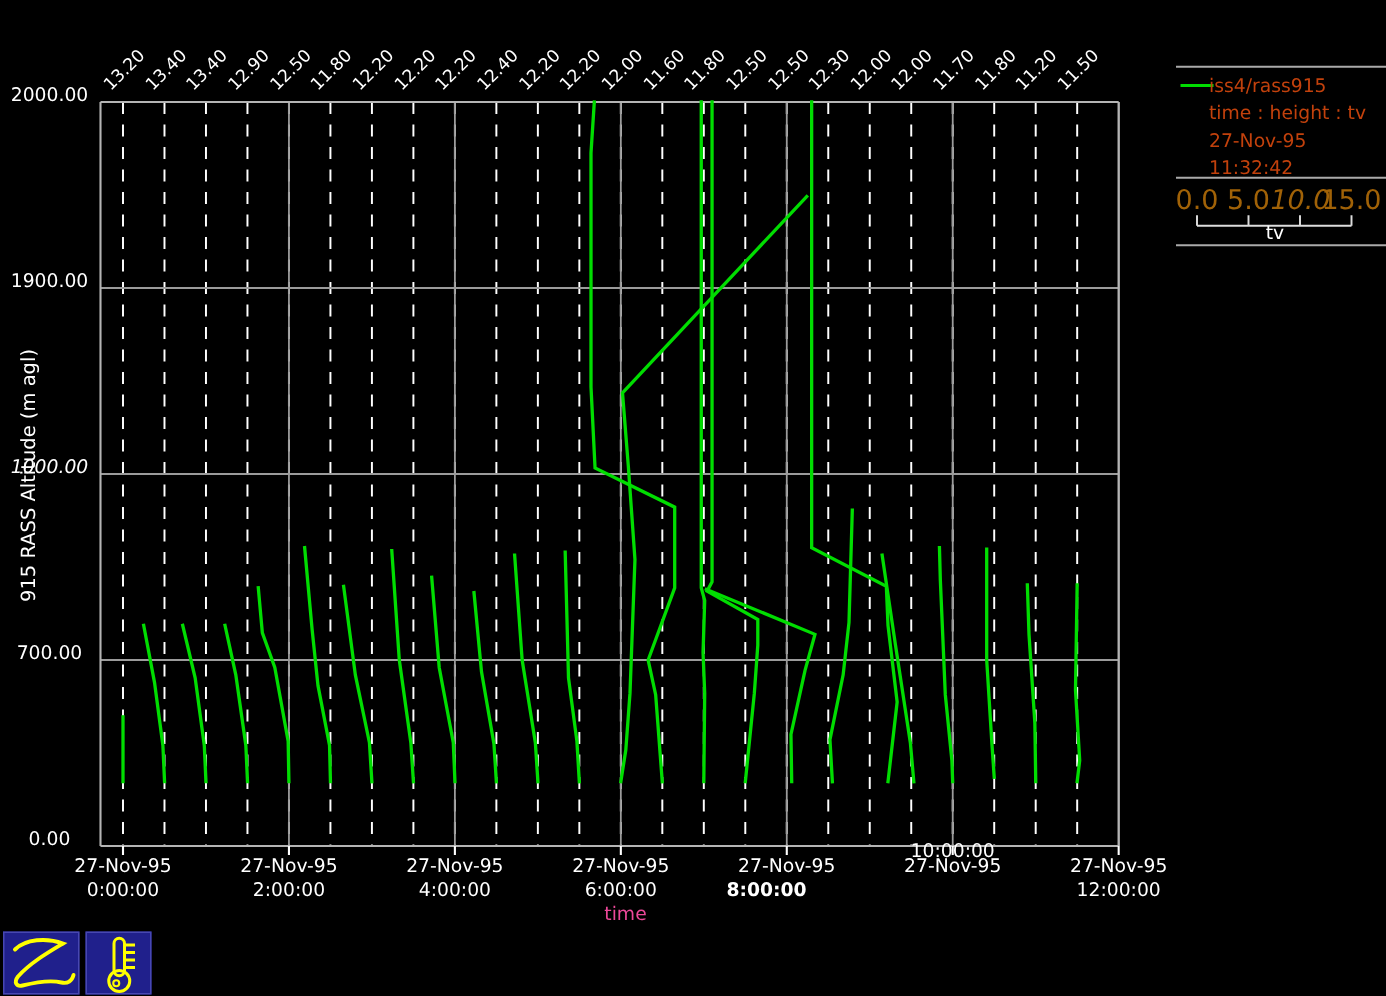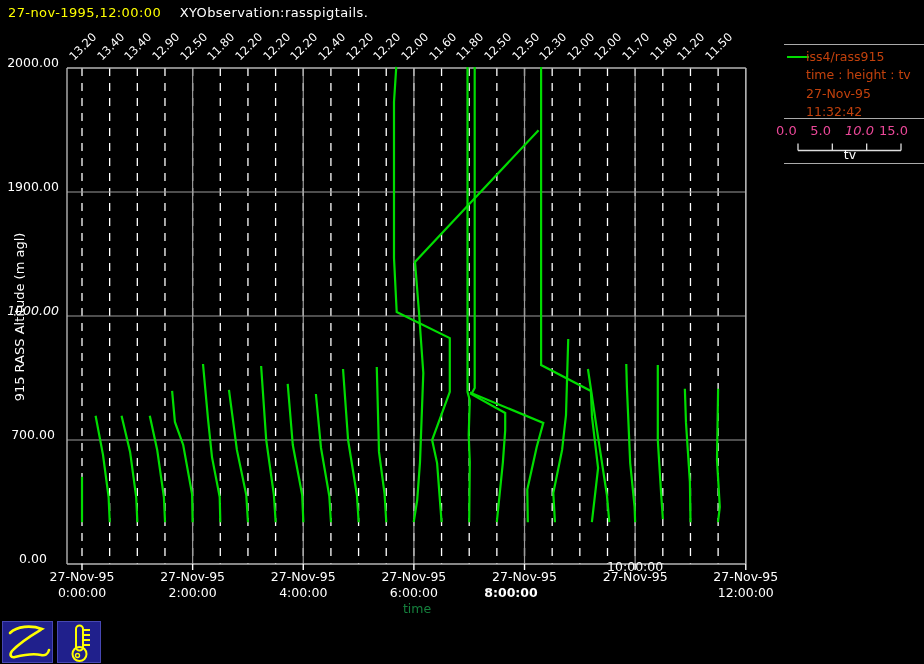--- a/index.html
+++ b/index.html
@@ -8,27 +8,27 @@
   #titlebar{position:absolute;left:8px;top:5px;font-size:13px;letter-spacing:.4px;white-space:nowrap;}
   .title-yellow{color:#ffff00;}
   .title-white{color:#ffffff;margin-left:14px;}
   #plot-svg{position:absolute;left:0;top:0;}
   .lbl{position:absolute;color:#fff;font-size:12.5px;white-space:nowrap;}
   .ylab{width:62px;text-align:center;}
   .tvlab{font-size:11.5px;transform-origin:0 100%;transform:rotate(-45deg);height:14px;line-height:14px;}
   .xdate,.xtime{width:110px;text-align:center;font-size:12.5px;}
   #yaxis-title{position:absolute;width:260px;height:16px;left:-110px;top:309px;text-align:center;
                color:#fff;font-size:13px;transform:rotate(-90deg);}
-  #xaxis-title{position:absolute;left:372px;top:601px;width:90px;text-align:center;color:#15803d;font-size:12.5px;}
+  #xaxis-title{position:absolute;left:372px;top:601px;width:90px;text-align:center;color:#ec4899;font-size:12.5px;}
   .legend-line{position:absolute;left:806px;color:#c2410c;font-size:12.5px;white-space:nowrap;}
   #legend-series{top:49px;}
   #legend-fields{top:67px;}
   #legend-date{top:86px;}
   #legend-time{top:104px;}
-  .scale-num{position:absolute;top:123px;width:44px;color:#ec4899;font-size:13px;}
+  .scale-num{position:absolute;top:123px;width:44px;text-align:center;color:#a16207;font-size:18px;}
   #tv-label{position:absolute;left:828px;top:147px;width:44px;text-align:center;color:#ffffff;font-size:12.5px;}
   .tool-tile{position:absolute;top:621px;height:42px;background:#20208c;border:1px solid #4747b2;
              box-sizing:border-box;cursor:pointer;}
   #zeb-tile{left:2px;width:51px;}
   #thermo-tile{left:57px;width:44px;}
 </style>
 </head>
 <body>
 
 <div id="screen">
@@ -114,24 +114,20 @@
         <line x1="784" y1="163.5" x2="924" y2="163.5" stroke="#aaaaaa" stroke-width="1.2"></line>
         <line x1="787" y1="57" x2="809" y2="57" stroke="#00dd00" stroke-width="2"></line>
         <path d="M798 150.5 H901" stroke="#dddddd" stroke-width="1.3" fill="none"></path>
         <line x1="798" y1="143.5" x2="798" y2="150.5" stroke="#dddddd" stroke-width="1.3"></line>
         <line x1="832.3333333333334" y1="143.5" x2="832.3333333333334" y2="150.5" stroke="#dddddd" stroke-width="1.3"></line>
         <line x1="866.6666666666666" y1="143.5" x2="866.6666666666666" y2="150.5" stroke="#dddddd" stroke-width="1.3"></line>
         <line x1="901" y1="143.5" x2="901" y2="150.5" stroke="#dddddd" stroke-width="1.3"></line>
       </g>
     </svg>
 
-  <div id="titlebar">
-    <span class="title-yellow">27-nov-1995,12:00:00</span>
-    <span class="title-white">XYObservation:rasspigtails.</span>
-  </div>
 
   <div id="yaxis-title">915 RASS Altitude (m agl)</div>
   <div id="xaxis-title">time</div>
 
   <div class="legend-line" id="legend-series">iss4/rass915</div>
   <div class="legend-line" id="legend-fields">time : height : tv</div>
   <div class="legend-line" id="legend-date">27-Nov-95</div>
   <div class="legend-line" id="legend-time">11:32:42</div>
   <div id="tv-label">tv</div>
 

